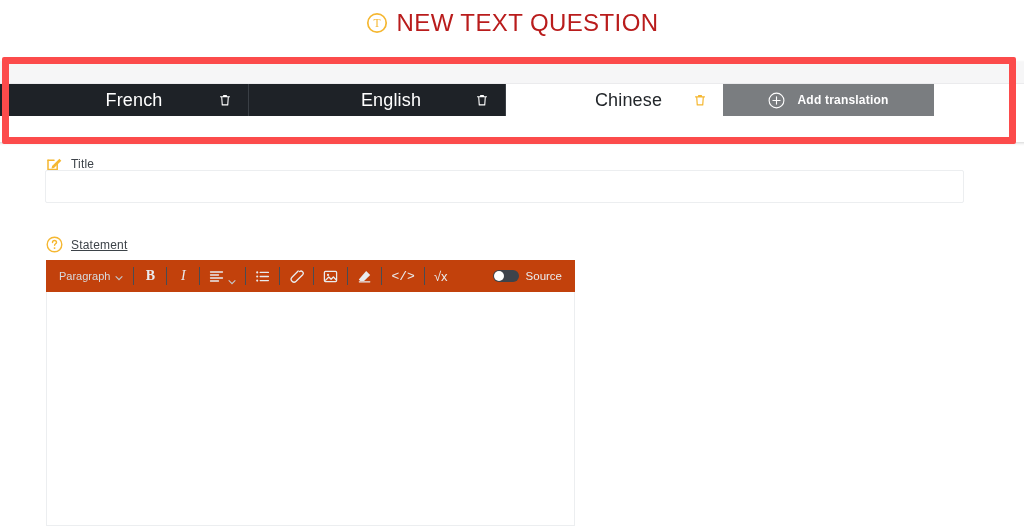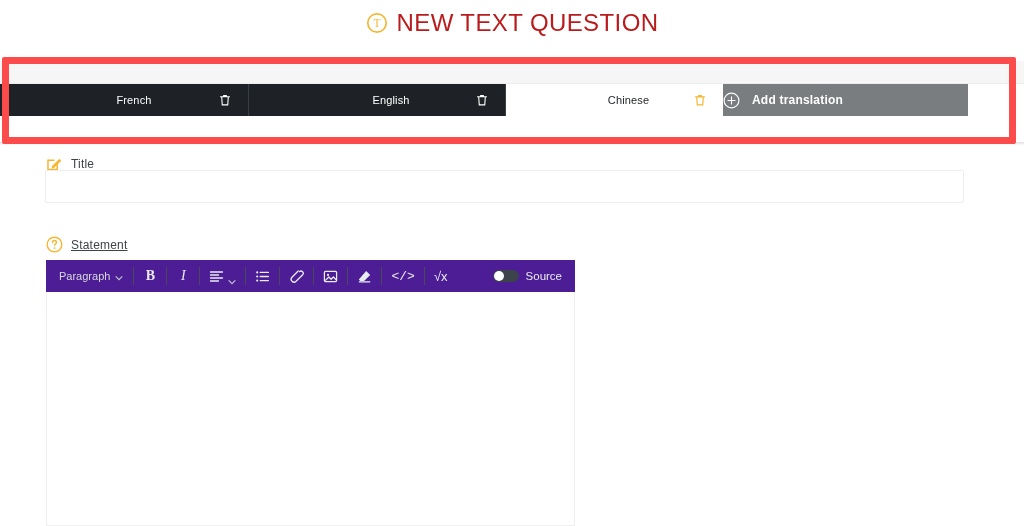--- a/index.html
+++ b/index.html
@@ -64,21 +64,21 @@
     position: relative;
     display: flex;
     align-items: center;
     justify-content: center;
     height: 32px;
     font-size: 12px;
     cursor: pointer;
     user-select: none;
   }
   .tab .tab-label {
-    font-size: 11px;
+    font-size: 18px;
     letter-spacing: 0.15px;
     margin-left: 28px;
   }
   .tab.inactive {
     background: #1e2227;
     color: #ffffff;
     border-right: 1px solid #3a3f45;
   }
   .tab.active {
     background: #ffffff;
@@ -92,22 +92,23 @@
     width: 12px; height: 13px;
     display: block;
   }
   .tab-w-fr { width: 257px; }
   .tab-w-en { width: 257px; }
   .tab-w-zh { width: 217px; }
 
   .add-translation {
     display: flex;
     align-items: center;
+    justify-content: center;
     gap: 12px;
-    width: 245px;
+    width: 211px;
     height: 32px;
     background: #7a7d80;
     color: #ffffff;
     font-size: 12px;
     font-weight: 600;
     letter-spacing: 0.2px;
     cursor: pointer;
     user-select: none;
   }
   .plus-icon { width: 17px; height: 17px; flex: 0 0 17px; }
@@ -162,21 +163,21 @@
   
   .editor {
     position: absolute;
     left: 46px; top: 260px;
     width: 529px;
   }
   .editor-toolbar {
     display: flex;
     align-items: center;
     height: 32px;
-    background: #4c1d95;
+    background: #c2410c;
     padding: 0 7px;
     gap: 0px;
   }
   .tb-btn {
     display: flex;
     align-items: center;
     justify-content: center;
     height: 24px;
     min-width: 24px;
     padding: 0 5px;

